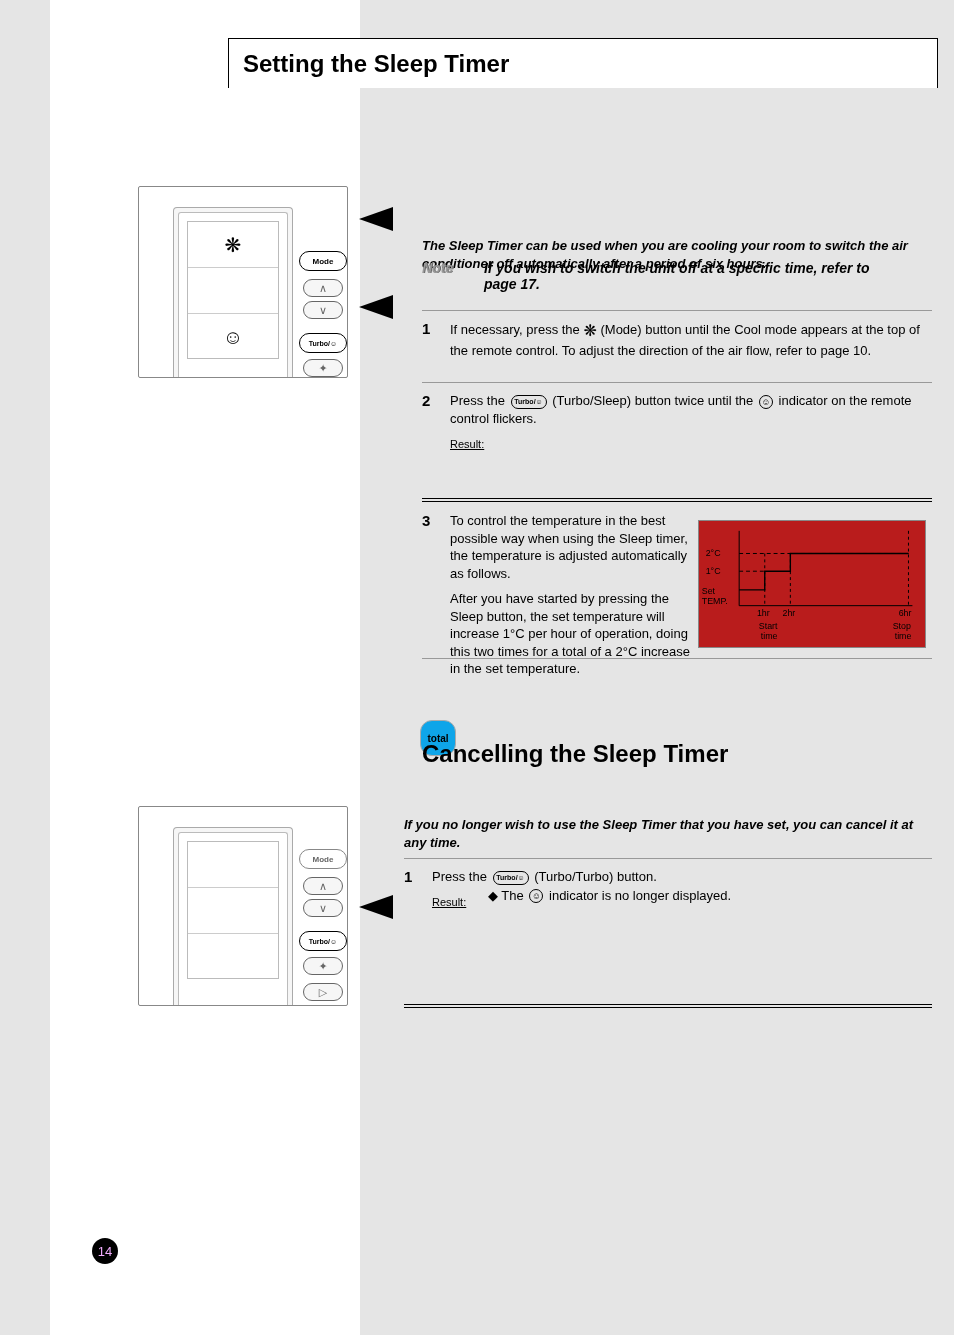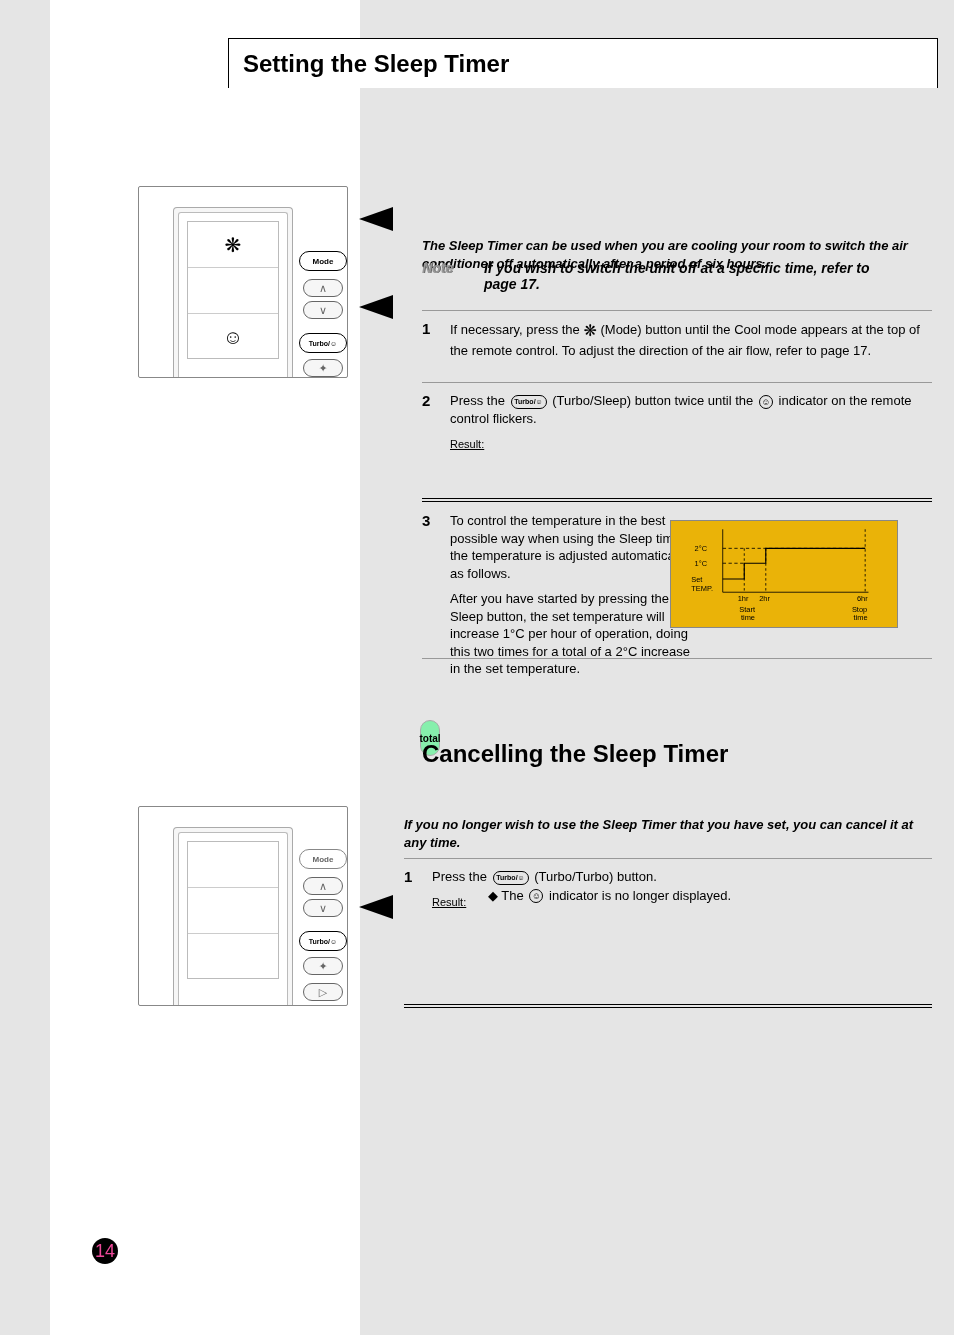--- a/index.html
+++ b/index.html
@@ -51,22 +51,22 @@
   .step-block { position: absolute; left: 372px; width: 510px; }
   .step-num { position: absolute; left: 0; top: 0; font-weight: bold; font-size: 15px; }
   .step-body { margin-left: 28px; font-size: 13px; line-height: 1.35; }
   .hr-light { position: absolute; left: 372px; width: 510px; height: 1px; background: #999; }
   .hr-dbl { position: absolute; left: 372px; width: 510px; height: 4px; border-top: 1px solid #000; border-bottom: 1px solid #000; }
 
   .result-label { font-size: 11px; text-decoration: underline; position: absolute; }
 
   .total-badge {
     position: absolute; left: 370px; top: 720px;
-    width: 20px; height: 36px; border-radius: 12px;
-    background: #86efac;
+    width: 36px; height: 36px; border-radius: 12px;
+    background: #0ea5e9;
     display: flex; align-items: center; justify-content: center;
     font-size: 10px; font-weight: bold;
     border: 1px solid #aaa;
     writing-mode: horizontal-tb;
   }
 
   .section2-title {
     position: absolute; left: 372px; top: 740px;
     font-size: 24px; font-weight: bold;
   }
@@ -109,41 +109,41 @@
     font-size: 11px; color:#666;
   }
   .arrow {
     position: absolute; width: 0; height: 0;
     border-top: 12px solid transparent;
     border-bottom: 12px solid transparent;
     border-right: 34px solid #000;
   }
 
   .chart-box {
-    position: absolute; left: 620px; top: 520px; width: 228px; height: 108px;
-    border: 1px solid #888; background: #eab308;
+    position: absolute; left: 648px; top: 520px; width: 228px; height: 128px;
+    border: 1px solid #888; background: #b91c1c;
   }
   svg.chart { width: 100%; height: 100%; }
 
   .inline-icon {
     display: inline-block; width: 36px; height: 14px; vertical-align: middle;
     border: 1.2px solid #000; border-radius: 7px; font-size: 7px; font-weight: bold;
     text-align: center; line-height: 12px; margin: 0 2px;
   }
   .inline-sleep {
     display: inline-block; width: 14px; height: 14px; vertical-align: middle;
     border: 1.2px solid #000; border-radius: 50%; font-size: 9px; line-height: 12px; text-align: center;
     margin: 0 2px;
   }
   .inline-snow { font-size: 16px; vertical-align: middle; }
 
   .page-num {
     position: absolute; left: 42px; top: 1238px;
-    width: 26px; height: 26px; border-radius: 50%; background: #000; color: #ec4899;
-    display:flex; align-items:center; justify-content:center; font-size: 18px;
+    width: 26px; height: 26px; border-radius: 50%; background: #000; color: #f0abfc;
+    display:flex; align-items:center; justify-content:center; font-size: 13px;
   }
 </style>
 </head>
 <body>
 
 <div class="page">
   <div class="left-col"></div>
 
   <div class="header-box">
     <span>Setting the Sleep Timer</span>
@@ -194,21 +194,21 @@
     <span class="note-text">If you wish to switch the unit off at a specific time, refer to page 17.</span>
   </div>
 
   <div class="hr-light" style="top:310px;"></div>
 
   <div class="step-block" style="top:320px;">
     <div class="step-num">1</div>
     <div class="step-body">
       <span>If necessary, press the </span>
       <span class="inline-snow">❋</span>
-      <span> (Mode) button until the Cool mode appears at the top of the remote control. To adjust the direction of the air flow, refer to page 17.</span>
+      <span> (Mode) button until the Cool mode appears at the top of the remote control. To adjust the direction of the air flow, refer to page 10.</span>
     </div>
   </div>
 
   <div class="hr-light" style="top:382px;"></div>
 
   <div class="step-block" style="top:392px;">
     <div class="step-num">2</div>
     <div class="step-body">
       <span>Press the </span>
       <span class="inline-icon">Turbo/☺</span>

